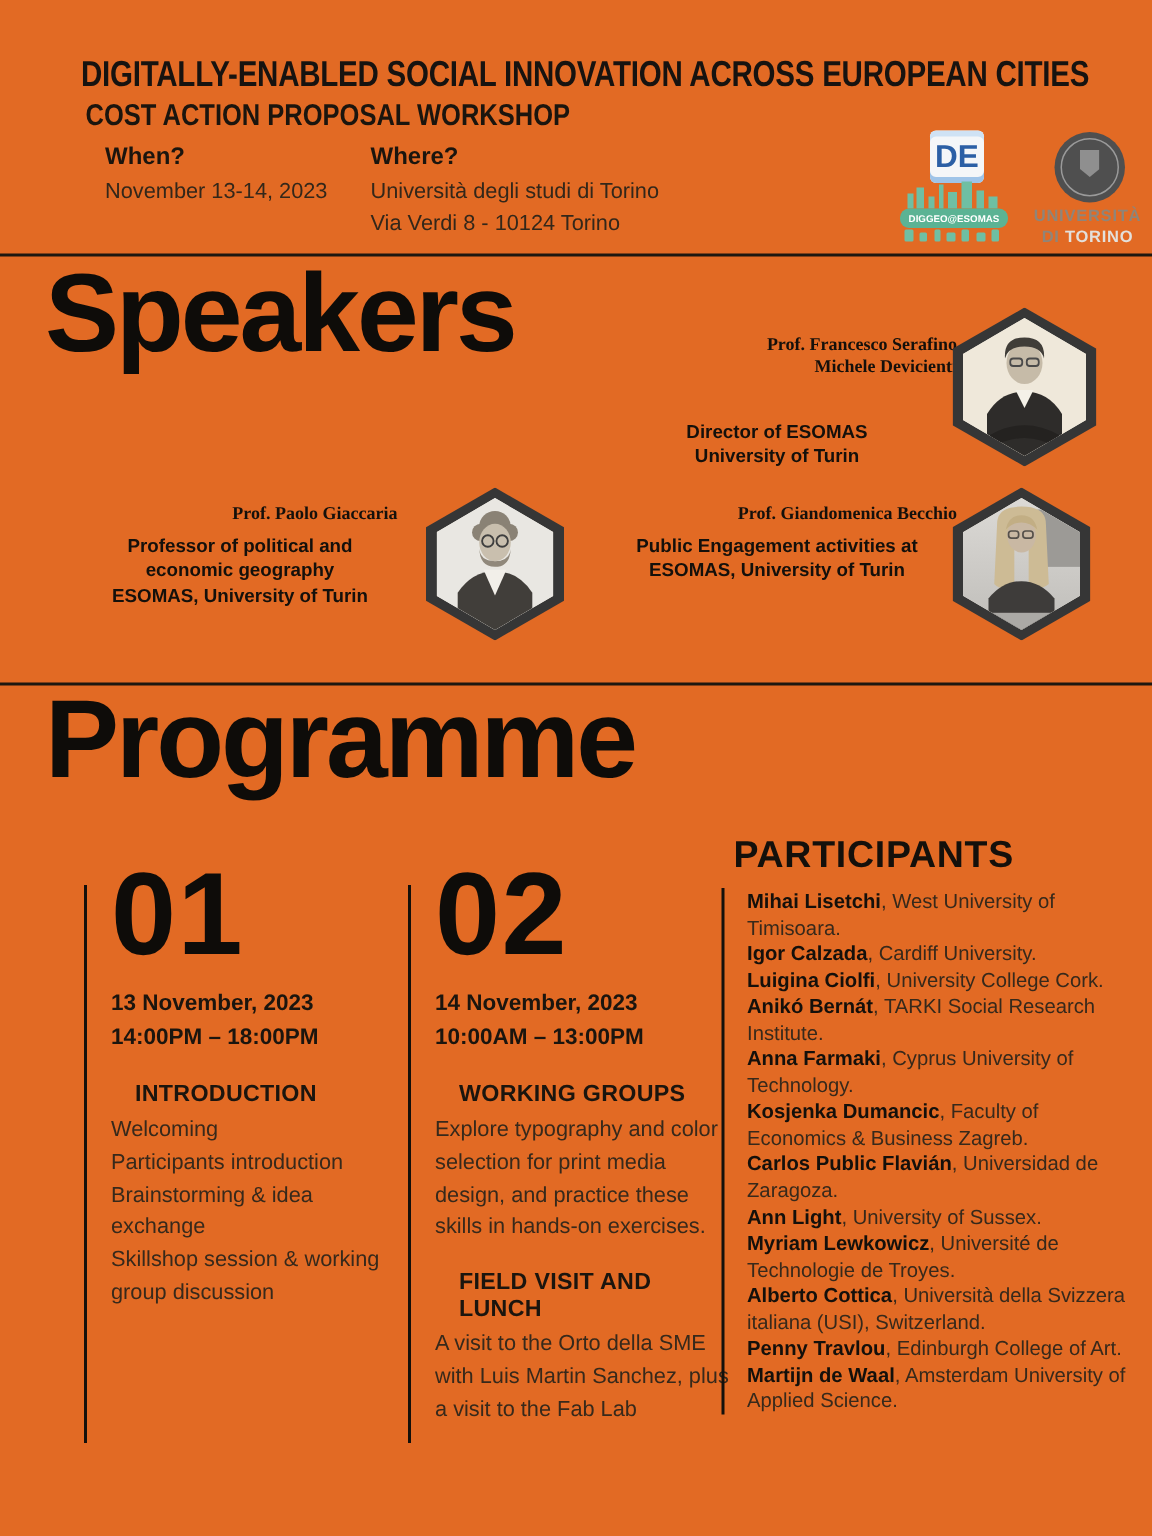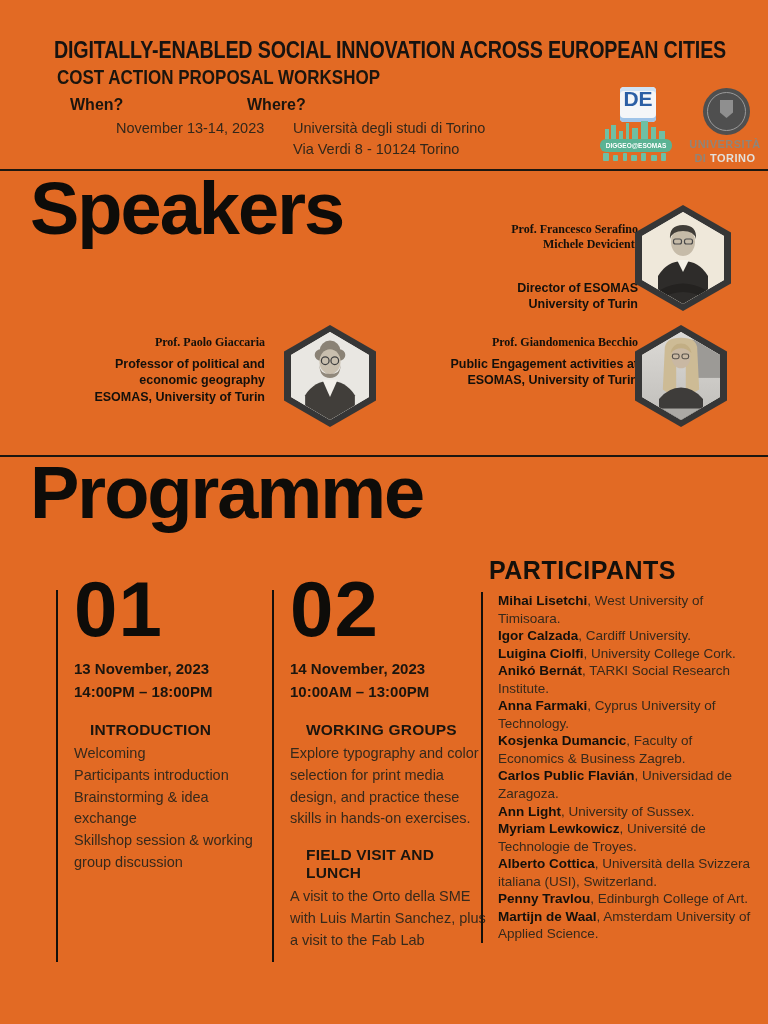--- a/index.html
+++ b/index.html
@@ -9,43 +9,43 @@
     font-family:"Liberation Sans", sans-serif;
   }
   .abs{position:absolute;}
   
   .title{left:54px;top:36px;font-size:24px;font-weight:bold;letter-spacing:-0.2px;
     transform:scaleX(.82);transform-origin:left top;white-space:nowrap;color:#171310;}
   .subtitle{left:57px;top:66px;font-size:20px;font-weight:bold;letter-spacing:0;
     transform:scaleX(.85);transform-origin:left top;white-space:nowrap;color:#1b150e;}
   .info-block{top:96px;}
   .info-label{font-size:16px;font-weight:bold;color:#1b150e;}
-  .info-value{font-size:14.5px;line-height:1.45;margin-top:4px;color:#33271a;margin-left:46px;}
+  .info-value{font-size:14.5px;line-height:1.45;margin-top:4px;color:#33271a;}
   
   .de-box{left:620px;top:87px;width:36px;height:35px;background:#f4f6f8;border-radius:4px;
-    display:flex;align-items:flex-start;justify-content:center;
+    display:flex;align-items:center;justify-content:center;
     font-size:21px;font-weight:bold;color:#2B5FA5;
     box-shadow:inset 0 -4px 0 #9fc4e8, inset 0 4px 0 #cfe2f4;}
   .skyline{left:599px;top:119px;}
   .unito-seal{left:703px;top:88px;width:47px;height:47px;border-radius:50%;background:#4F4F4F;}
   .unito-seal .ring{position:absolute;inset:4px;border:1px solid #9a9a9a;border-radius:50%;}
   .unito-seal .crest{position:absolute;left:17px;top:12px;width:13px;height:18px;background:#8f8f8f;
     clip-path:polygon(0 0,100% 0,100% 70%,50% 100%,0 70%);}
   .unito-caption{left:686px;top:138px;width:78px;text-align:center;font-weight:bold;
     font-size:11px;line-height:1.25;letter-spacing:.5px;color:#8F8579;}
   .unito-caption .lite{color:#E3E0DB;}
   .divider{left:0;width:768px;height:2px;background:#1c1710;}
   
   .giant{font-weight:bold;letter-spacing:-2px;color:#0e0c09;line-height:1;text-align:right;}
   .speakers-heading{left:30px;top:172px;font-size:74px;}
   .programme-heading{left:30px;top:456px;font-size:74px;}
   
   .spk-text{text-align:right;color:#14100b;}
   .spk-name{font-size:12px;font-weight:bold;line-height:1.25;font-family:Liberation Serif, serif;}
-  .spk-role{font-size:12.5px;font-weight:bold;line-height:1.3;}
+  .spk-role{font-size:12.5px;font-weight:bold;line-height:1.3;text-align:center;}
   .hex{width:96px;height:106px;background:#363636;
     clip-path:polygon(50% 0,100% 26%,100% 74%,50% 100%,0 74%,0 26%);}
   .hex-inner{position:absolute;inset:7px;overflow:hidden;background:#EFE9DC;
     clip-path:polygon(50% 0,100% 26%,100% 74%,50% 100%,0 74%,0 26%);}
   .hex-inner svg{display:block;width:100%;height:100%;}
   
   .prog-col{width:214px;}
   .prog-line{position:absolute;left:0;top:18px;width:2px;height:372px;background:#14100b;}
   .prog-content{margin-left:18px;}
   .prog-num{font-size:78px;font-weight:bold;line-height:.95;color:#0e0c09;letter-spacing:1px;}

